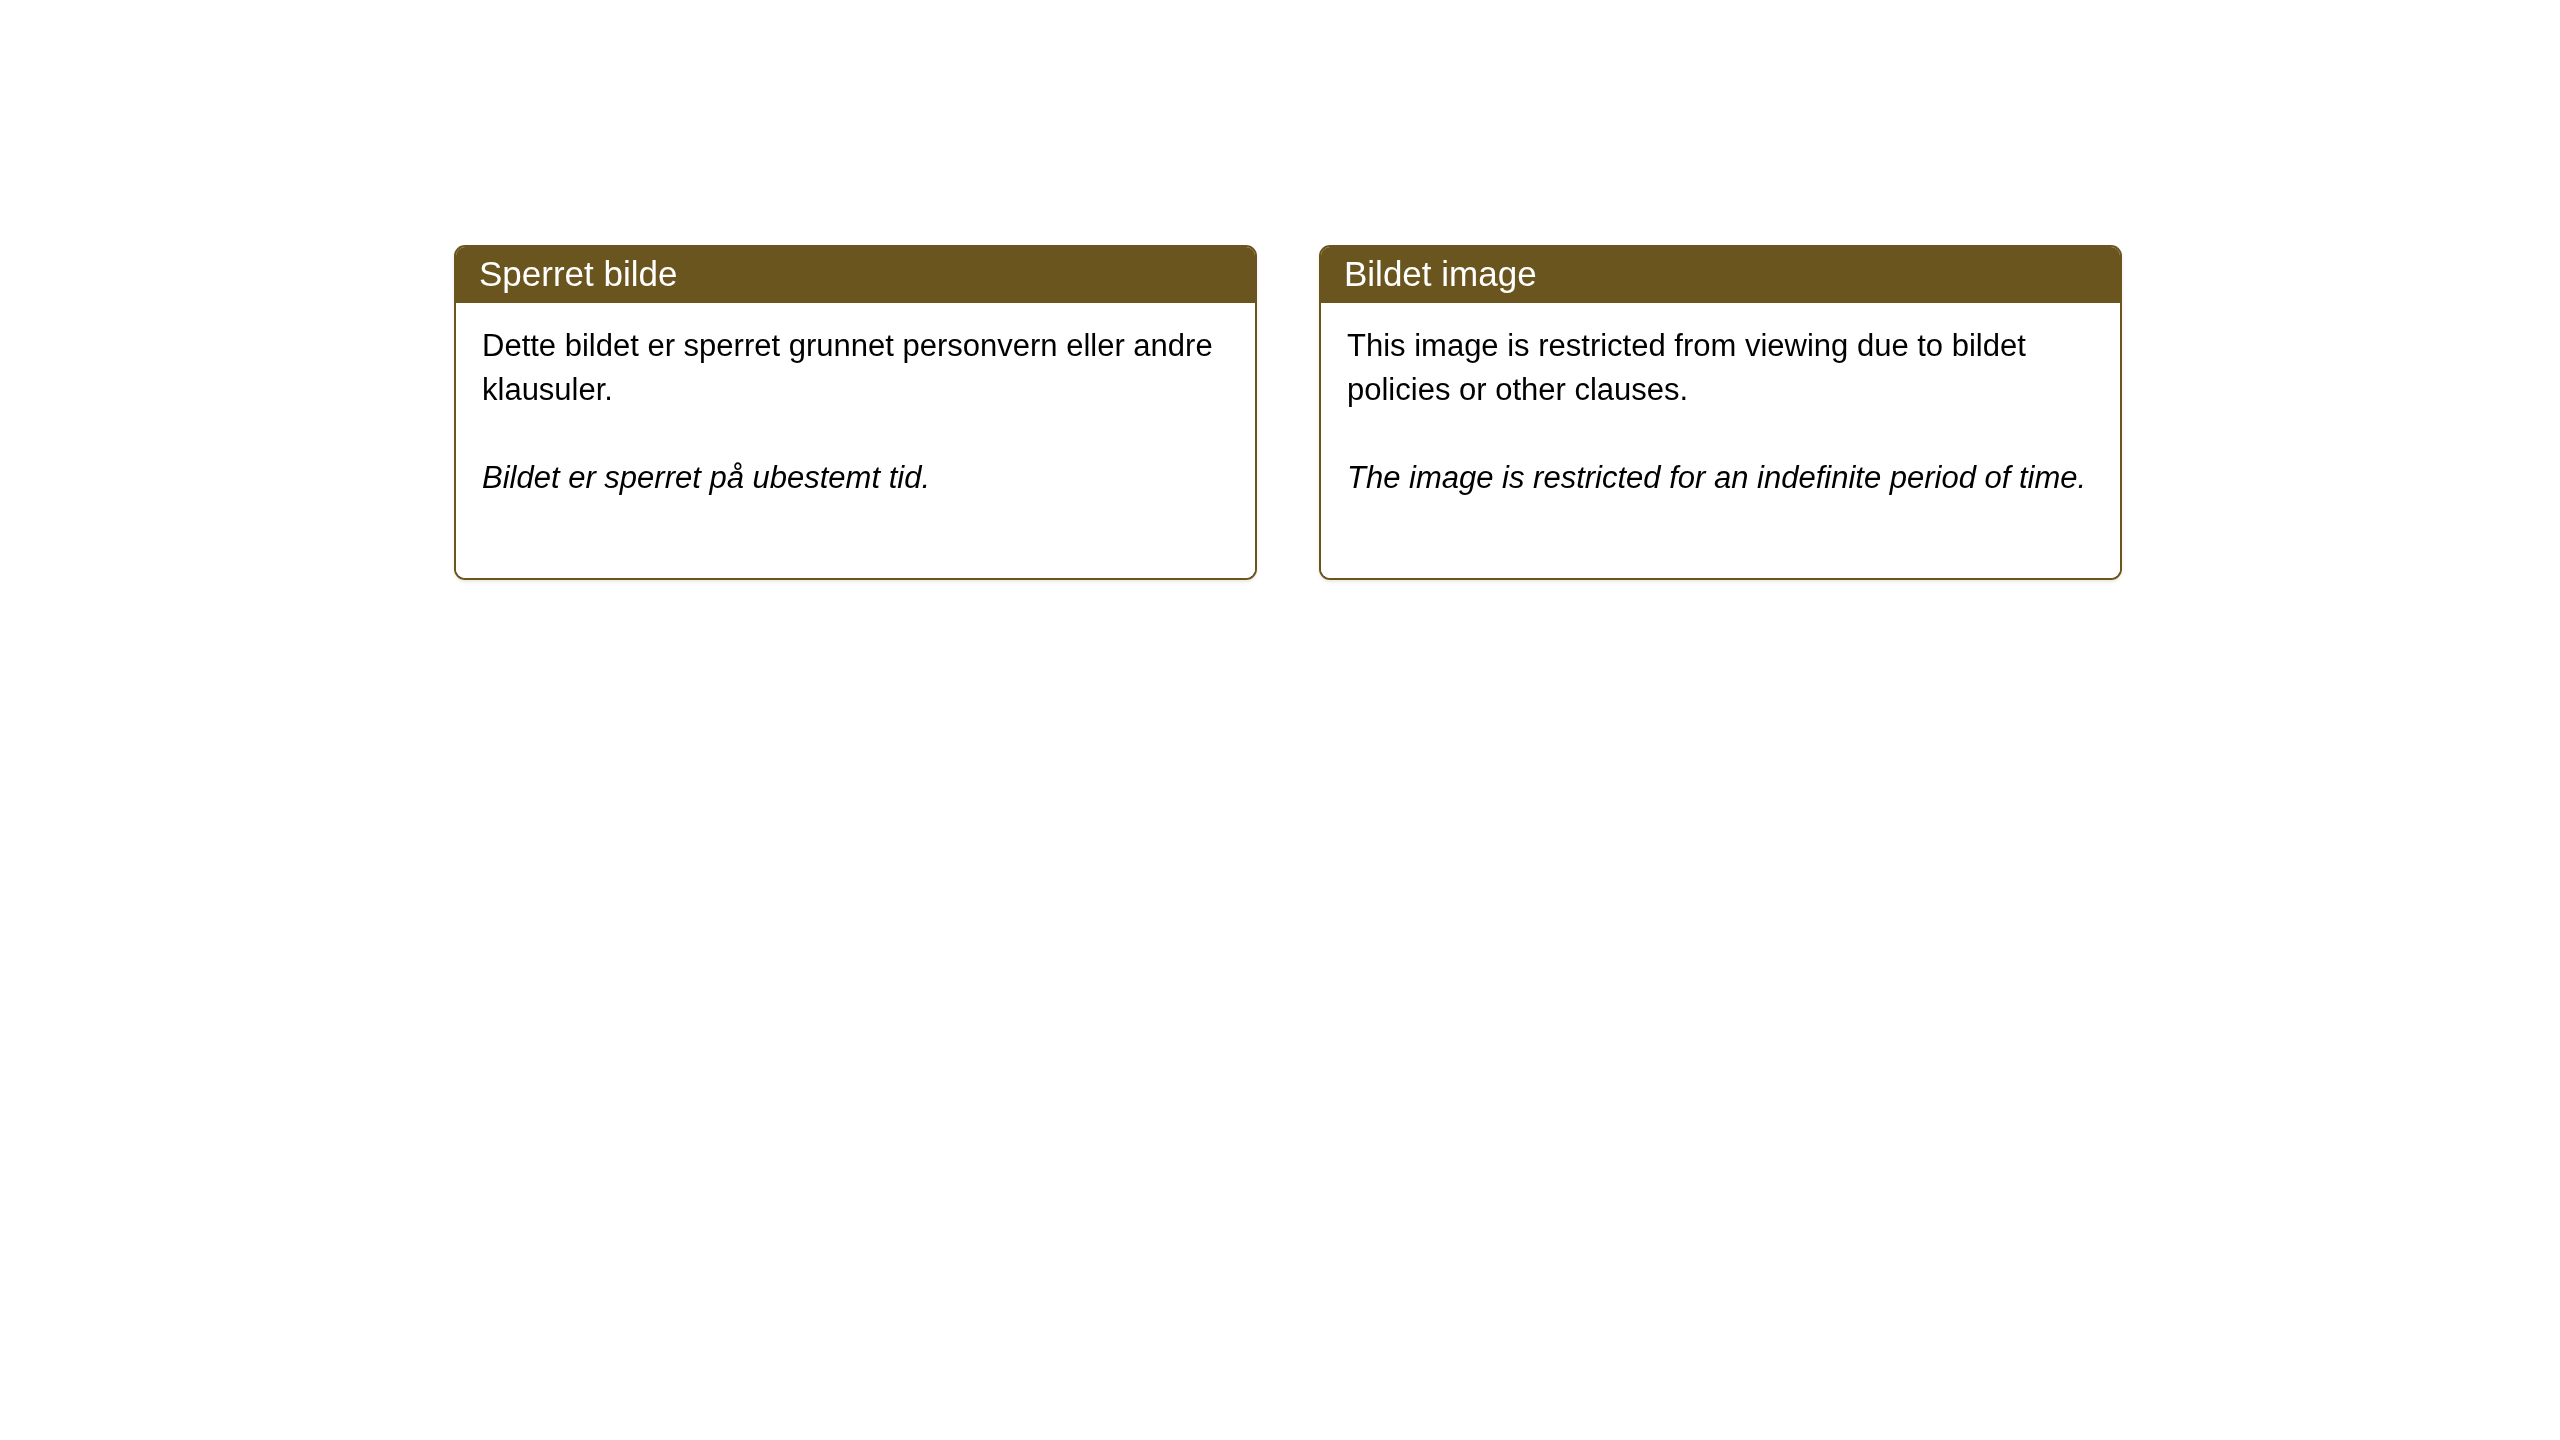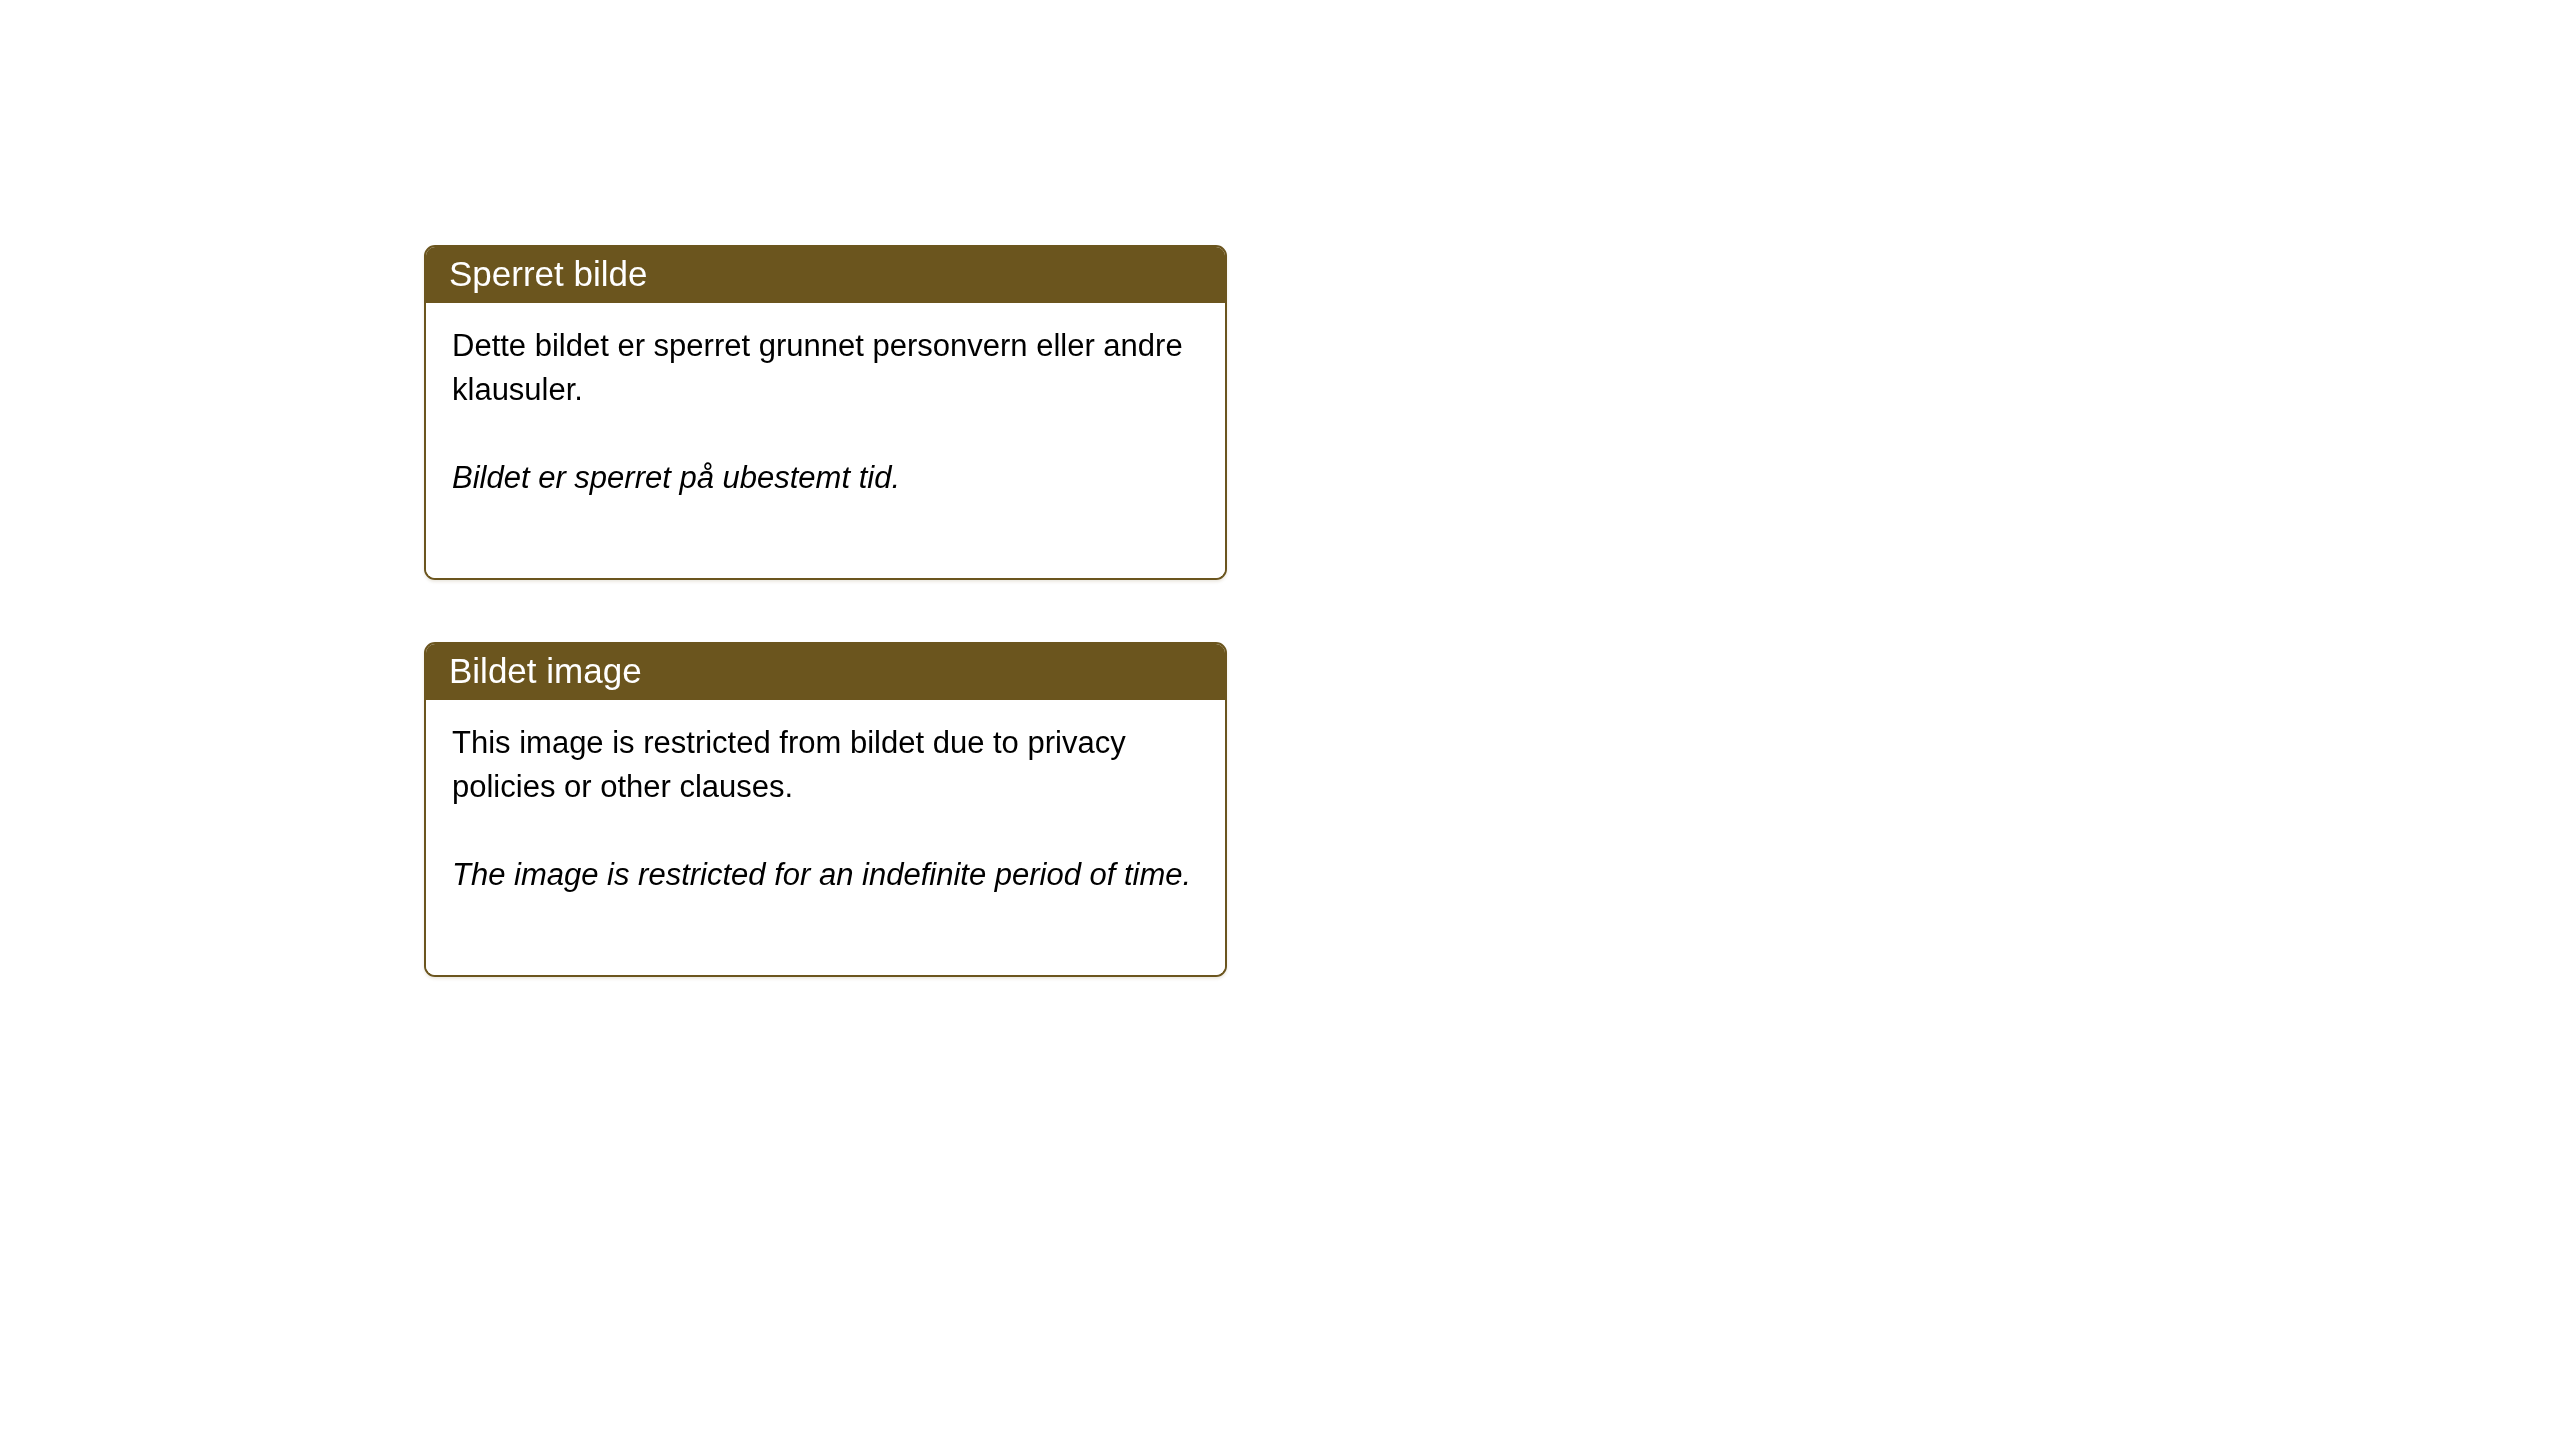--- a/index.html
+++ b/index.html
@@ -17,24 +17,24 @@
 
   #canvas {
     position: relative;
     width: 2560px;
     height: 1440px;
     background: #ffffff;
   }
 
   .card-row {
     position: absolute;
-    left: 424px;
+    left: 454px;
     top: 245px;
     display: flex;
-    flex-direction: column;
+    flex-direction: row;
     align-items: flex-start;
     gap: 62px;
   }
 
   .notice-card {
     width: 803px;
     height: 335px;
     box-sizing: border-box;
     background: #ffffff;
     border: 2px solid #6b551e;
@@ -102,20 +102,20 @@
         <p class="card-paragraph">Dette bildet er sperret grunnet personvern eller andre klausuler.</p>
         <p class="card-paragraph">Bildet er sperret på ubestemt tid.</p>
       </div>
     </section>
 
     <section class="notice-card">
       <div class="card-header">
         <h2 class="card-title">Bildet image</h2>
       </div>
       <div class="card-body">
-        <p class="card-paragraph">This image is restricted from bildet due to privacy policies or other clauses.</p>
+        <p class="card-paragraph">This image is restricted from viewing due to bildet policies or other clauses.</p>
         <p class="card-paragraph">The image is restricted for an indefinite period of time.</p>
       </div>
     </section>
 
   </div>
 
 </div>
 
 </body></html>

